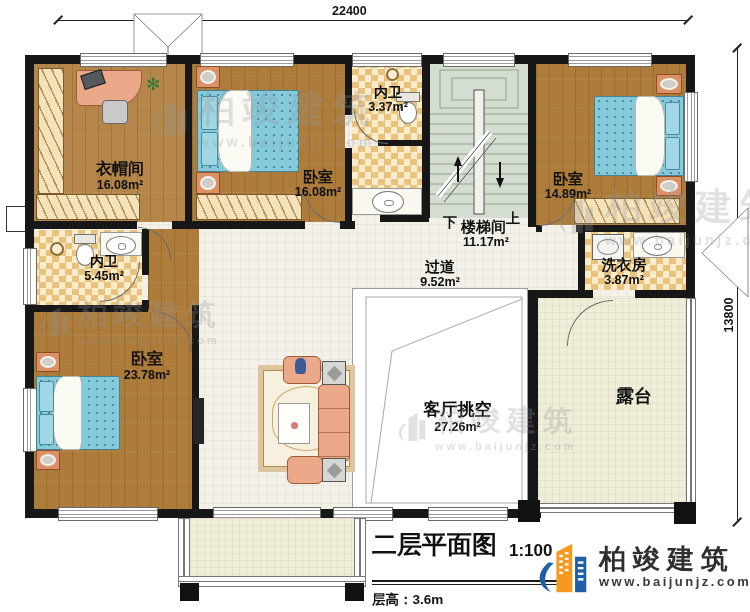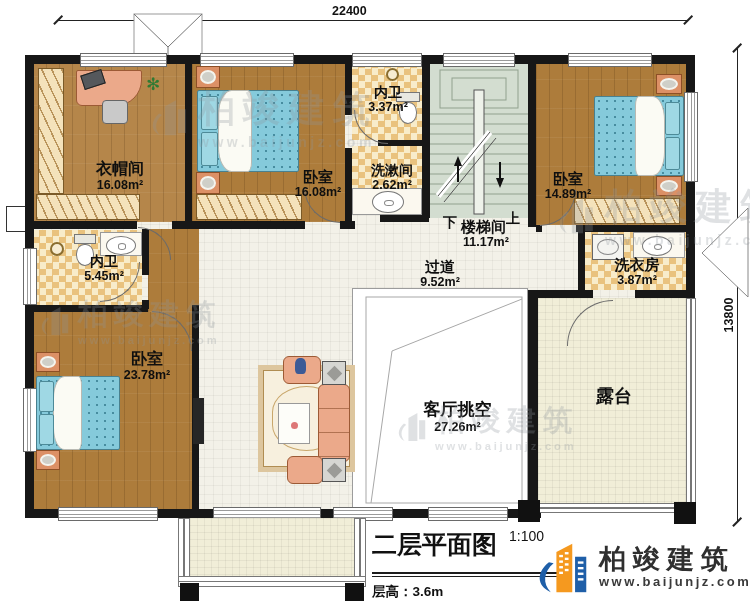--- a/index.html
+++ b/index.html
@@ -78,25 +78,25 @@
   .wm{position:absolute;display:flex;align-items:center;gap:8px;opacity:.28;color:#8f969d;
       pointer-events:none;white-space:nowrap;}
   .wm .co{font-size:37px;font-weight:700;letter-spacing:8px;}
   .wm .url{font-size:14px;font-weight:700;letter-spacing:3.5px;}
   .wm-sm{transform:scale(.8);transform-origin:left top;}
   .dim-line{position:absolute;background:#222;}
   .tick{position:absolute;width:12px;height:1.6px;background:#222;transform:rotate(-45deg);}
   .dim-text{position:absolute;font-size:12.5px;font-weight:700;color:#111;}
   .stair-label{position:absolute;font-weight:700;color:#0f0f0f;}
   .titleblock{position:absolute;left:372px;top:528px;width:275px;}
-  .titlerow{display:flex;align-items:flex-start;gap:12px;border-bottom:2.5px solid #1c1c1c;
-            padding-bottom:11px;position:relative;width:188px;}
+  .titlerow{display:flex;align-items:flex-end;gap:12px;border-bottom:2.5px solid #1c1c1c;
+            padding-bottom:19px;position:relative;width:188px;}
   .titlerow::after{content:"";position:absolute;left:0;right:0;bottom:-5px;height:1.5px;background:#1c1c1c;}
   .plan-title{font-size:25px;font-weight:700;}
-  .plan-scale{font-size:14px;font-weight:400;}
+  .plan-scale{font-size:17px;font-weight:700;}
   .tb-row{margin-top:9px;font-size:13.5px;font-weight:700;}
   .logo{position:absolute;left:534px;top:538px;display:flex;align-items:center;gap:9px;}
   .logo-co{font-size:27px;font-weight:700;letter-spacing:7px;color:#2f2f2f;line-height:1.05;}
   .logo-url{font-size:13px;font-weight:700;letter-spacing:2.5px;color:#3a3a3a;}
 </style>
 </head>
 <body>
 
 <div id="stage">
 
@@ -293,53 +293,49 @@
     <span class="area">16.08m²</span>
   </div>
   <div class="room-label" style="left:272px;top:168px;width:92px;font-size:15px">
     <span>卧室</span>
     <span class="area">16.08m²</span>
   </div>
   <div class="room-label" style="left:352px;top:84px;width:72px;font-size:14px">
     <span>内卫</span>
     <span class="area">3.37m²</span>
   </div>
-  <div class="room-label" style="left:350px;top:162px;width:84px;font-size:14px">
-    <span>洗漱间</span>
-    <span class="area">2.62m²</span>
-  </div>
   <span class="stair-label" style="left:443px;top:214px;font-size:14px">下</span>
   <span class="stair-label" style="left:461px;top:218px;font-size:15px">楼梯间</span>
   <span class="stair-label" style="left:506px;top:210px;font-size:14px">上</span>
   <span class="stair-label" style="left:463px;top:235px;font-size:12.5px">11.17m²</span>
   <div class="room-label" style="left:524px;top:170px;width:88px;font-size:15px">
     <span>卧室</span>
     <span class="area">14.89m²</span>
   </div>
-  <div class="room-label" style="left:597px;top:256px;width:80px;font-size:15px">
+  <div class="room-label" style="left:584px;top:256px;width:80px;font-size:15px">
     <span>洗衣房</span>
     <span class="area">3.87m²</span>
   </div>
   <div class="room-label" style="left:72px;top:253px;width:64px;font-size:14px">
     <span>内卫</span>
     <span class="area">5.45m²</span>
   </div>
   <div class="room-label" style="left:406px;top:258px;width:68px;font-size:15px">
     <span>过道</span>
     <span class="area">9.52m²</span>
   </div>
   <div class="room-label" style="left:102px;top:350px;width:90px;font-size:16px">
     <span>卧室</span>
     <span class="area">23.78m²</span>
   </div>
   <div class="room-label" style="left:400px;top:400px;width:115px;font-size:17px">
     <span>客厅挑空</span>
     <span class="area">27.26m²</span>
   </div>
-  <div class="room-label" style="left:578px;top:386px;width:72px;font-size:18px">
+  <div class="room-label" style="left:598px;top:386px;width:72px;font-size:18px">
     <span>露台</span>
   </div>
 
   <div class="wm" style="left:148px;top:84px">
     <svg width="42" height="48" viewBox="0 0 60 62">
       <path d="M16 26 C4 36 3 50 17 57 C9 48 10 36 20 28 Z" fill="#8f969d"></path>
       <path d="M24 16 L40 7 L40 57 L24 57 Z" fill="#8f969d"></path>
       <rect x="43" y="20" width="11" height="34" fill="#8f969d"></rect>
     </svg>
     <div>

